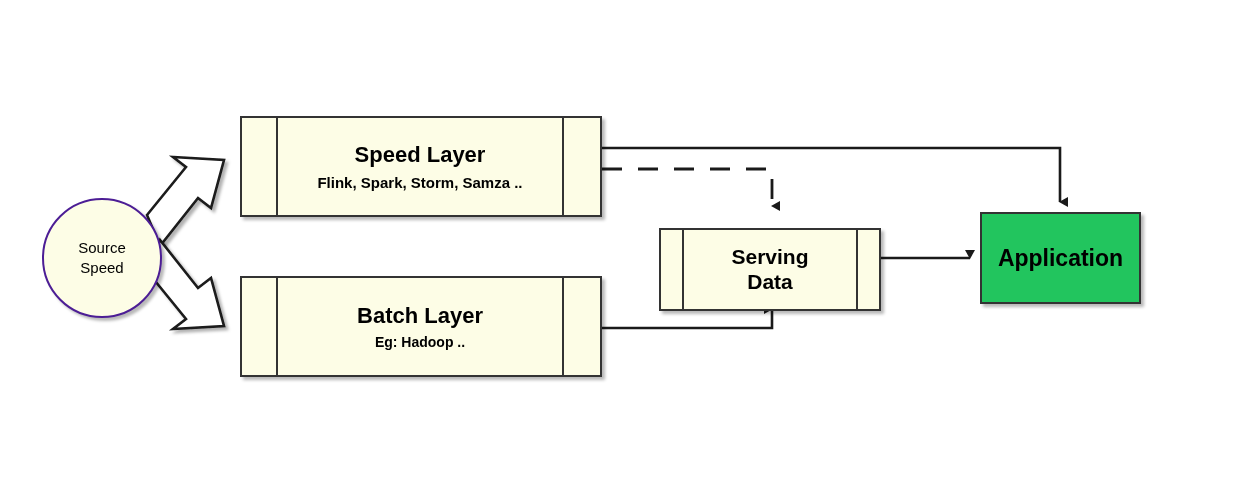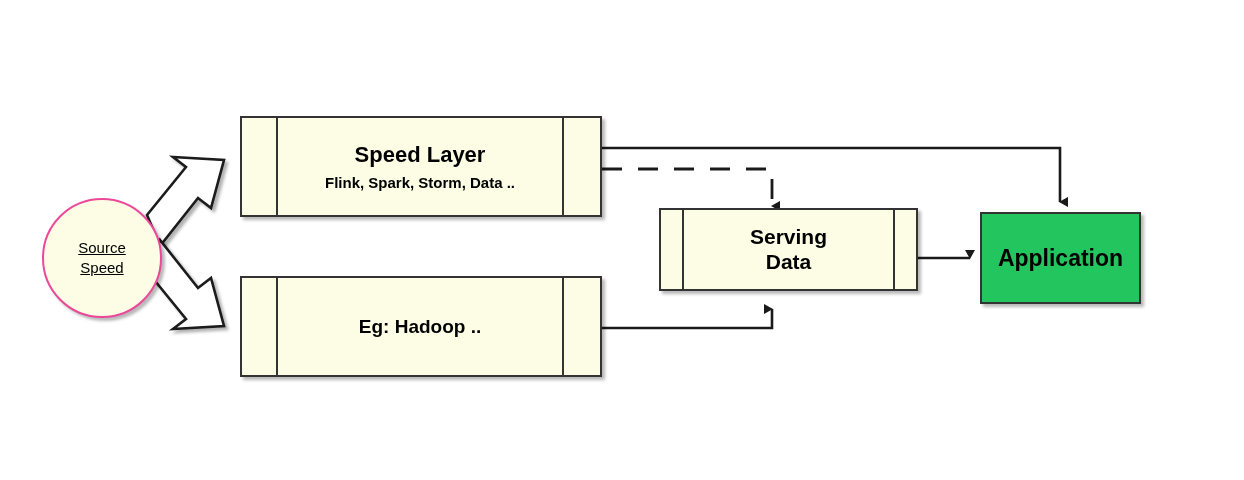--- a/index.html
+++ b/index.html
@@ -78,26 +78,26 @@
 
   #batch-layer {
     left: 240px;
     top: 276px;
     width: 362px;
     height: 101px;
   }
   #batch-layer .band { width: 34px; }
   #batch-layer .band.right { width: 36px; }
   #batch-layer .title { font-size: 22px; margin-bottom: 6px; }
-  #batch-layer .subtitle { font-size: 19px; }
+  #batch-layer .subtitle { font-size: 14px; }
 
   #serving-layer {
     left: 659px;
-    top: 208px;
-    width: 259px;
+    top: 228px;
+    width: 222px;
     height: 83px;
   }
   #serving-layer .band { width: 21px; }
   #serving-layer .band.right { width: 21px; }
   #serving-layer .title { font-size: 21px; }
 
   #application {
     left: 980px;
     top: 212px;
     width: 161px;
@@ -108,30 +108,29 @@
   #application .body { background: #22c55e; }
   #application .title { font-size: 23px; }
 
   #source-data {
     position: absolute;
     left: 42px;
     top: 198px;
     width: 120px;
     height: 120px;
     box-sizing: border-box;
-    border: 2px solid #ec4899;
+    border: 2px solid #4c1d95;
     border-radius: 50%;
     background: #fdfde6;
     box-shadow: 3px 3px 3px rgba(0,0,0,0.28);
     display: flex;
     flex-direction: column;
     align-items: center;
     justify-content: center;
     text-align: center;
-    text-decoration: underline;
   }
   #source-data .circle-label {
     font-size: 15px;
     color: #000000;
     line-height: 1.35;
     font-weight: normal;
   }
 </style>
 </head>
 <body>
@@ -181,28 +180,29 @@
 
   <div id="source-data">
     <div class="circle-label">Source</div>
     <div class="circle-label">Speed</div>
   </div>
 
   <div id="speed-layer" class="node">
     <div class="band"></div>
     <div class="body">
       <div class="title">Speed Layer</div>
-      <div class="subtitle">Flink, Spark, Storm, Data ..</div>
+      <div class="subtitle">Flink, Spark, Storm, Samza ..</div>
     </div>
     <div class="band right"></div>
   </div>
 
   <div id="batch-layer" class="node">
     <div class="band"></div>
     <div class="body">
+      <div class="title">Batch Layer</div>
       <div class="subtitle">Eg: Hadoop ..</div>
     </div>
     <div class="band right"></div>
   </div>
 
   <div id="serving-layer" class="node">
     <div class="band"></div>
     <div class="body">
       <div class="title">Serving</div>
       <div class="title">Data</div>

